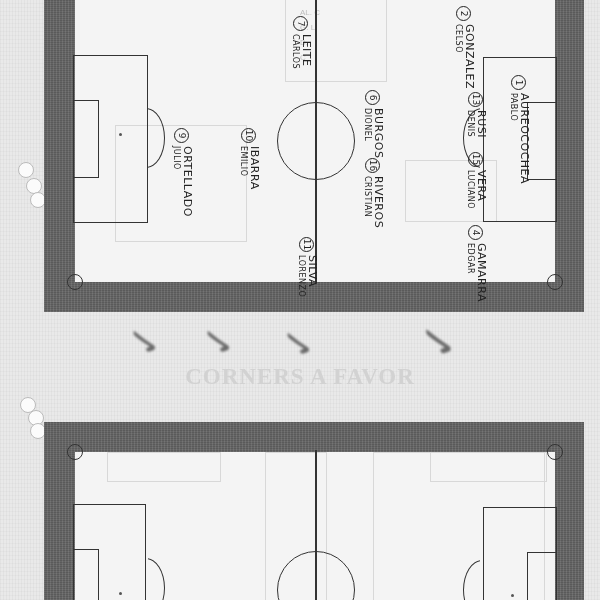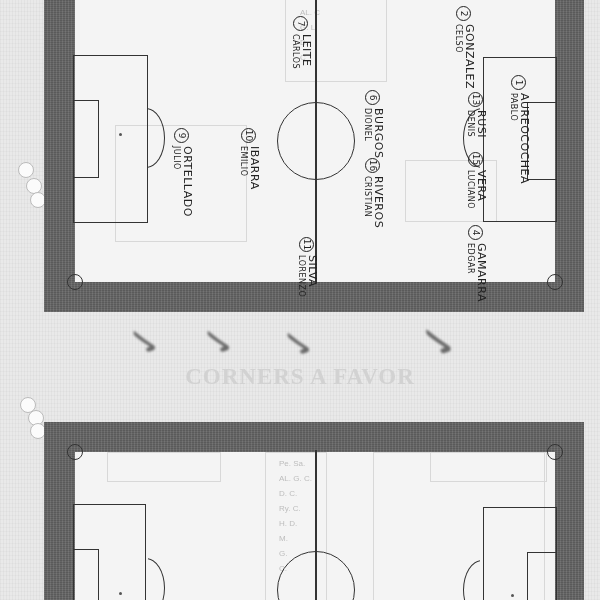--- a/index.html
+++ b/index.html
@@ -201,21 +201,20 @@
   <span class="mark" style="left:282px;top:320px;">✓</span>
   <span class="mark" style="left:420px;top:314px;font-size:46px;">✓</span>
   <div class="title">CORNERS A FAVOR</div>
 
   <div class="frame" style="left:44px;top:422px;width:540px;height:190px;"></div>
   <div class="pitch" style="left:75px;top:452px;width:480px;height:160px;">
     <div class="ghost" style="left:32px;top:0;width:112px;height:28px;"></div>
     <div class="ghost" style="left:190px;top:0;width:60px;height:160px;"></div>
     <div class="ghost" style="left:298px;top:0;width:170px;height:160px;"></div>
     <div class="ghost" style="left:355px;top:0;width:115px;height:28px;"></div>
-    <div class="ghost-text" style="left:204px;top:4px;">Pe. Sa.<br>AL. G. C.<br>D. C.<br>Ry. C.<br>H. D.<br>M.<br>G.<br>C.</div>
 
     <div class="line" style="left:240px;top:-2px;width:1.5px;height:162px;"></div>
     <div class="circle" style="left:202px;top:99px;width:78px;height:78px;"></div>
     <div class="box" style="left:-2px;top:52px;width:73px;height:120px;"></div>
     <div class="box" style="left:-2px;top:97px;width:26px;height:80px;"></div>
     <div class="circle" style="left:52px;top:106px;width:38px;height:60px;clip-path:inset(0 0 0 55%);"></div>
     <div class="dot" style="left:44px;top:140px;"></div>
     <div class="box" style="left:408px;top:55px;width:74px;height:120px;"></div>
     <div class="box" style="left:452px;top:100px;width:30px;height:80px;"></div>
     <div class="circle" style="left:388px;top:108px;width:38px;height:60px;clip-path:inset(0 55% 0 0);"></div>

